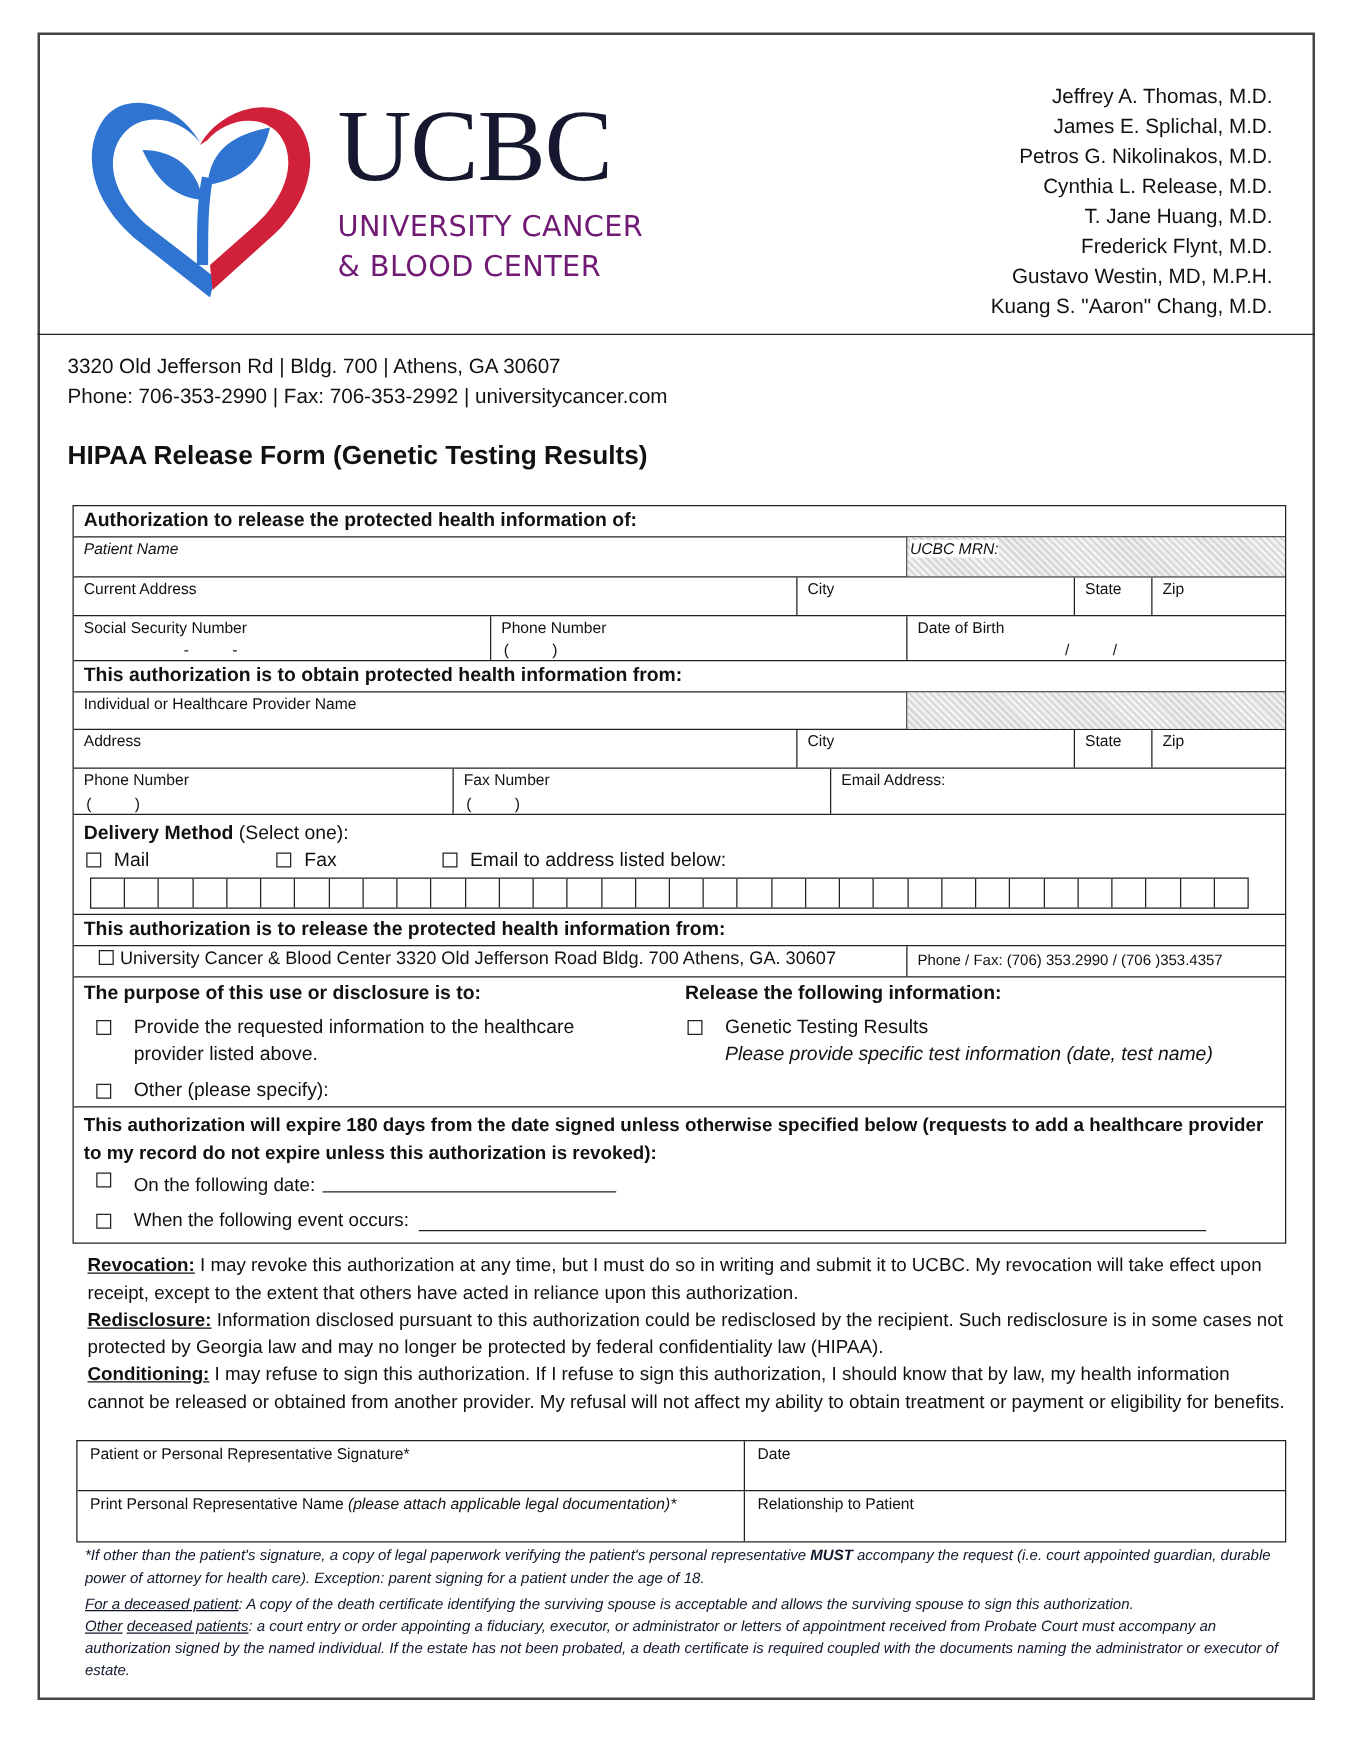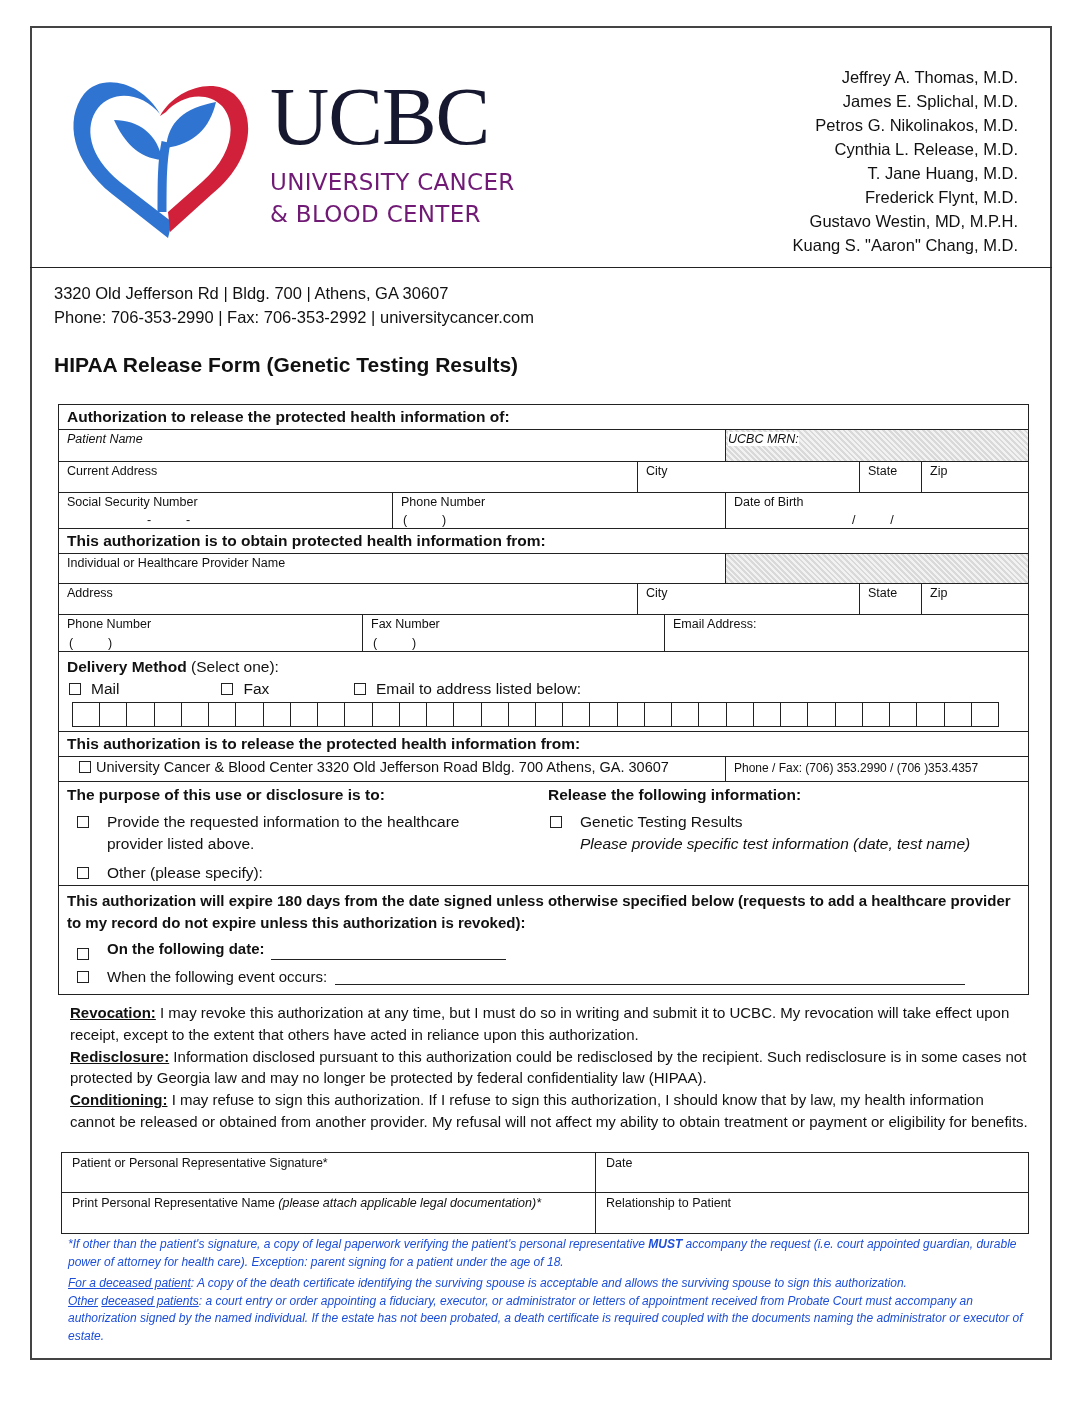--- a/index.html
+++ b/index.html
@@ -35,21 +35,21 @@
   .email-grid span { flex: 1; border-right: 1px solid #222; }
   .email-grid span:last-child { border-right: none; }
 
   .legal { position: absolute; left: 70px; top: 1002px; width: 960px; font-size: 15px; line-height: 21.8px; color: #111; }
   .legal b { text-decoration: underline; }
 
   .sign { position: absolute; left: 61px; top: 1152px; width: 968px; border: 1.5px solid #222; }
   .sign .row { height: 40px; }
   .sign .cell { font-size: 12.5px; padding: 3px 10px; }
 
-  .notes { position: absolute; left: 68px; top: 1236px; width: 960px; font-size: 12px; line-height: 17.5px; font-style: italic; color: #1d4ed8; }
+  .notes { position: absolute; left: 68px; top: 1236px; width: 960px; font-size: 12px; line-height: 17.5px; font-style: italic; color: #0f172a; }
   .notes p { margin-bottom: 4px; }
   .notes u { text-decoration: underline; }
 </style>
 </head>
 <body>
 
 <div class="page-frame"></div>
 <div class="header-divider"></div>
 
 <svg class="logo" viewBox="0 0 196 176">
@@ -199,21 +199,21 @@
         <div>
             <div>Genetic Testing Results</div>
             <div style="font-style:italic;">Please provide specific test information (date, test name)</div>
           </div>
       </div>
     </div>
   </div>
 
   <div class="row" style="border-bottom:none;flex-direction:column;padding:4px 8px 6px;font-size:15px;line-height:22px;">
     <div style="font-weight:bold;">This authorization will expire 180 days from the date signed unless otherwise specified below (requests to add a healthcare provider to my record do not expire unless this authorization is revoked):</div>
-    <div style="display:flex;align-items:flex-end;margin-top:4px;font-weight:bold;">
+    <div style="display:flex;align-items:flex-start;margin-top:4px;">
       <span class="cb" style="margin:0 18px 0 10px;"></span>
       <span>On the following date:</span>
       <span style="display:inline-block;width:235px;border-bottom:1px solid #222;height:16px;margin-left:6px;"></span>
     </div>
     <div style="display:flex;align-items:center;margin-top:6px;">
       <span class="cb" style="margin:0 18px 0 10px;"></span>
       <span>When the following event occurs:</span>
       <span style="display:inline-block;width:630px;border-bottom:1px solid #222;height:16px;margin-left:8px;"></span>
     </div>
   </div>

